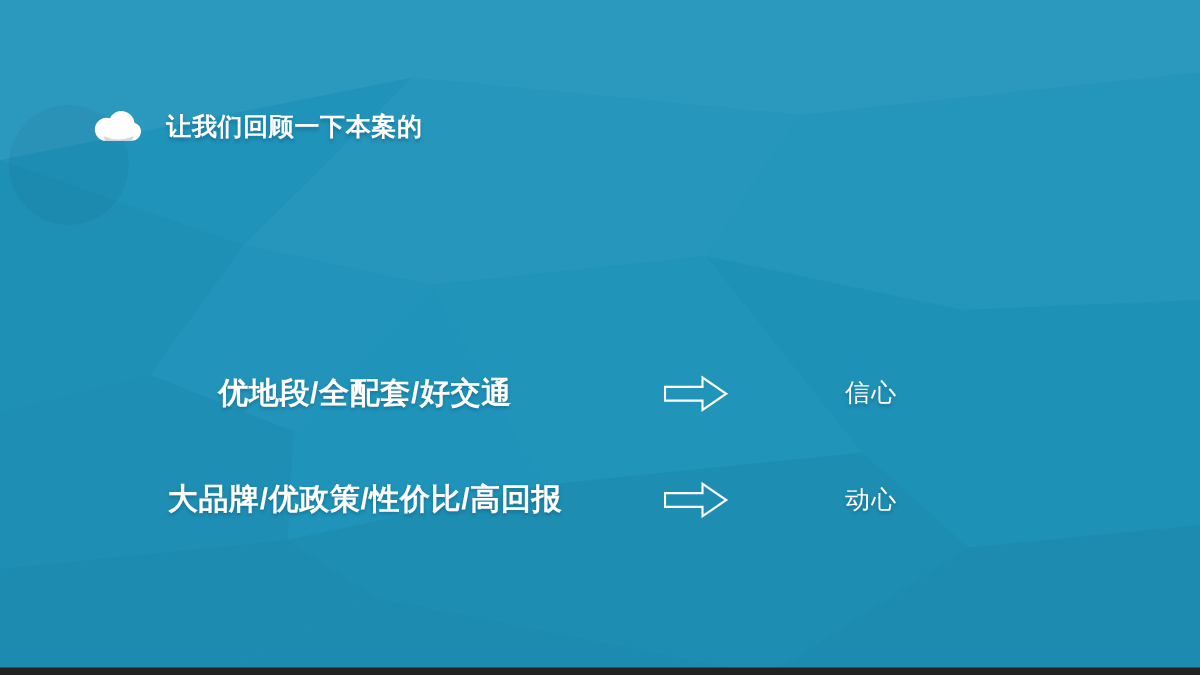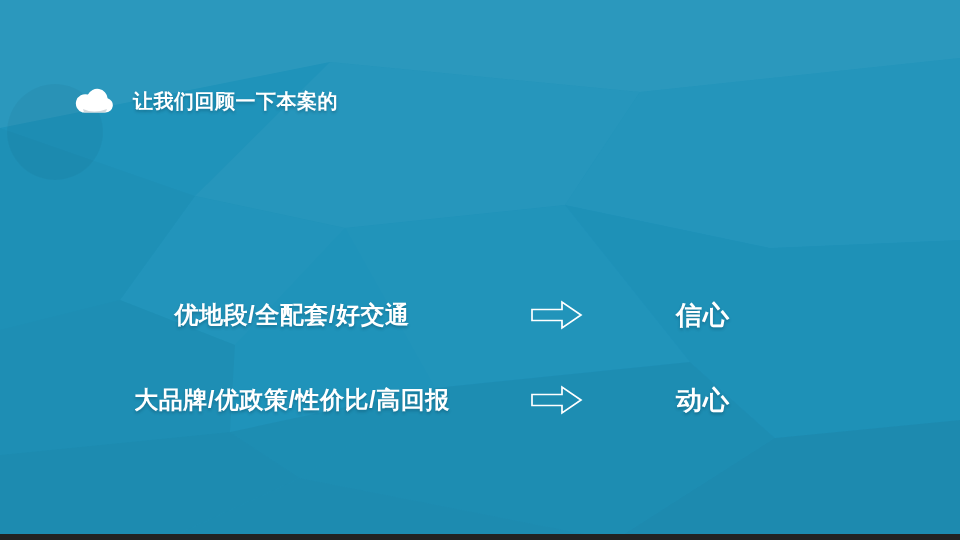--- a/index.html
+++ b/index.html
@@ -72,22 +72,22 @@
     position: absolute;
     left: 531px;
     top: 1px;
     display: inline-flex;
   }
   .outcome {
     position: absolute;
     left: 676px;
     line-height: 30px;
     top: 1px;
-    font-size: 26px;
-    font-weight: bold;
+    font-size: 20px;
+    font-weight: normal;
     letter-spacing: 1px;
     text-shadow: 0 2px 3px rgba(0, 35, 55, 0.28);
     white-space: nowrap;
   }
 </style>
 </head>
 <body>
 
 <div class="slide">
 

